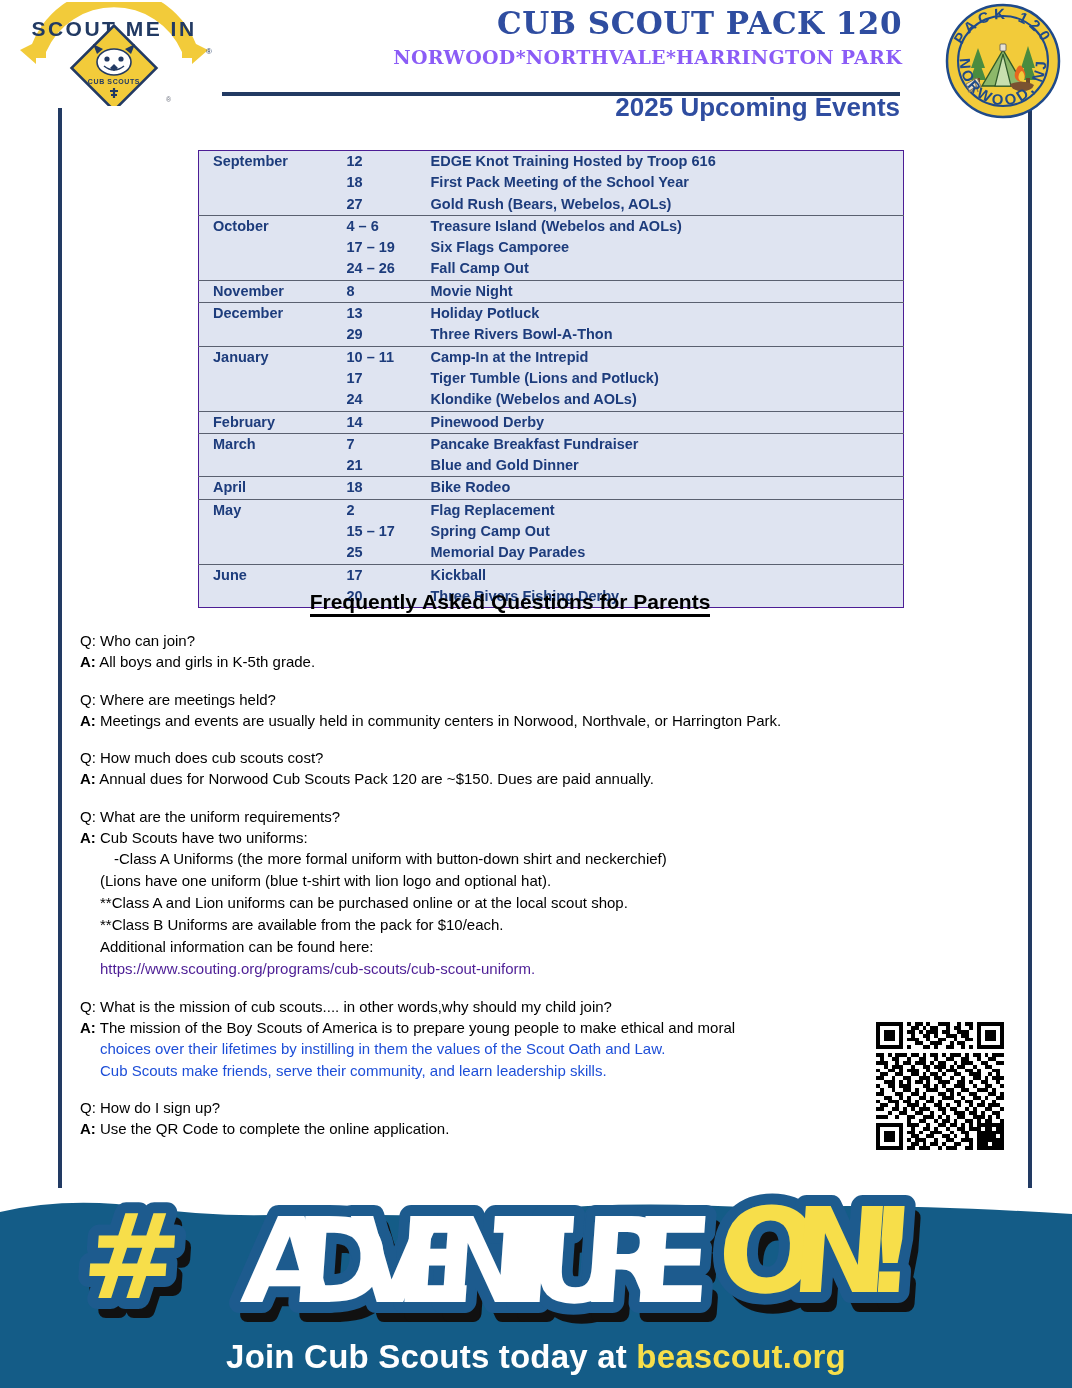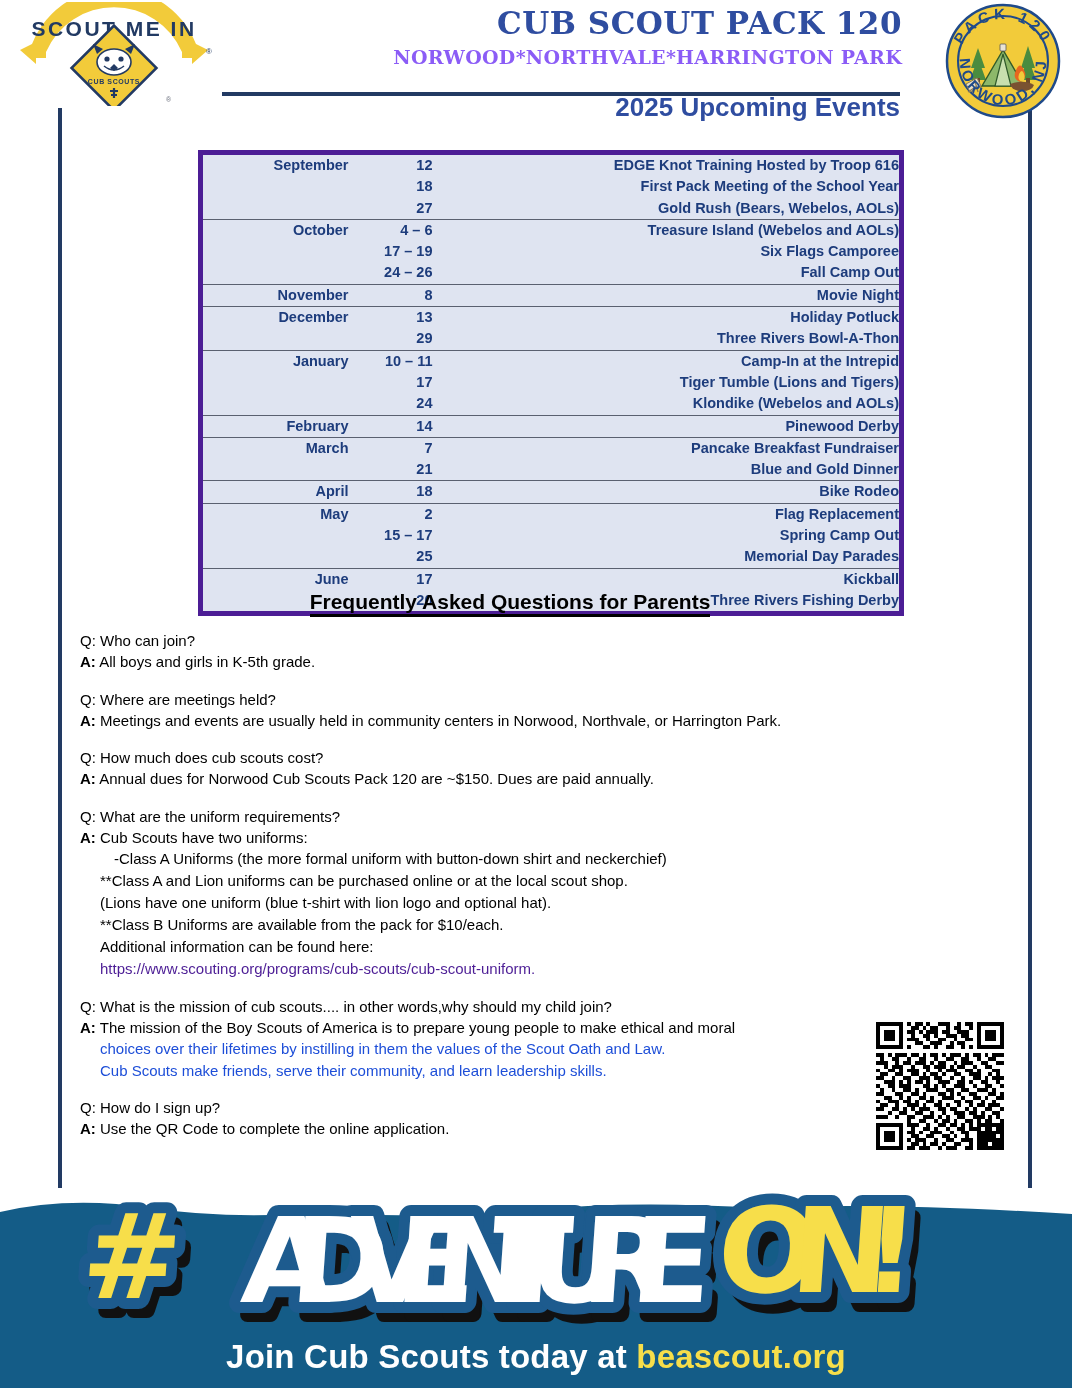--- a/index.html
+++ b/index.html
@@ -100,25 +100,24 @@
     left: 944px; top: 2px;
     width: 118px; height: 118px;
   }
 
   
   .events-table {
     position: absolute;
     left: 198px;
     top: 150px;
     width: 706px;
-    border: 5px solid #4c1d95;
+    border: 1px solid #4c1d95;
     border-collapse: collapse;
     background: #0c4a6e;
     font-size: 14.5px;
-    text-align: right;
   }
   .events-table td {
     background: #dfe4f1;
     color: #1d3c7c;
     font-weight: bold;
     padding: 1px 0 1px 0;
     line-height: 19.3px;
     vertical-align: top;
     border: 0;
   }
@@ -358,21 +357,21 @@
           <td class="col-event">Three Rivers Bowl-A-Thon</td>
         </tr>
         <tr class="month-start">
           <td class="col-month">January</td>
           <td class="col-date">10 – 11</td>
           <td class="col-event">Camp-In at the Intrepid</td>
         </tr>
         <tr>
           <td class="col-month"></td>
           <td class="col-date">17</td>
-          <td class="col-event">Tiger Tumble (Lions and Tigers)</td>
+          <td class="col-event">Tiger Tumble (Lions and Potluck)</td>
         </tr>
         <tr>
           <td class="col-month"></td>
           <td class="col-date">24</td>
           <td class="col-event">Klondike (Webelos and AOLs)</td>
         </tr>
         <tr class="month-start">
           <td class="col-month">February</td>
           <td class="col-date">14</td>
           <td class="col-event">Pinewood Derby</td>
@@ -434,22 +433,22 @@
         <div class="faq-a"><span class="lbl">A:</span> Meetings and events are usually held in community centers in Norwood, Northvale, or Harrington Park.</div>
       </div>
       <div class="faq-item">
         <div class="faq-q">Q: How much does cub scouts cost?</div>
         <div class="faq-a"><span class="lbl">A:</span> Annual dues for Norwood Cub Scouts Pack 120 are ~$150. Dues are paid annually.</div>
       </div>
       <div class="faq-item">
         <div class="faq-q">Q: What are the uniform requirements?</div>
         <div class="faq-a"><span class="lbl">A:</span> Cub Scouts have two uniforms:</div>
         <div class="faq-sub ind1">-Class A Uniforms (the more formal uniform with button-down shirt  and neckerchief)</div>
+        <div class="faq-sub ind2">(Lions have one uniform (blue t-shirt with lion logo and optional hat).</div>
         <div class="faq-sub ind2">**Class A and Lion uniforms can be purchased online or at the local scout shop.</div>
-        <div class="faq-sub ind2">(Lions have one uniform (blue t-shirt with lion logo and optional hat).</div>
         <div class="faq-sub ind2">**Class B Uniforms are available from the pack for $10/each.</div>
         <div class="faq-sub ind2">Additional information  can be found here:</div>
         <div class="faq-link">https://www.scouting.org/programs/cub-scouts/cub-scout-uniform.</div>
       </div>
       <div class="faq-item">
         <div class="faq-q">Q: What is the mission of cub scouts.... in other words,why should my child join?</div>
         <div class="faq-a"><span class="lbl">A:</span> The mission of the Boy Scouts of America is to prepare young people to make ethical and moral</div>
         <div class="faq-cont">choices over their lifetimes by instilling in them the values of the Scout Oath and Law.</div>
         <div class="faq-cont">Cub Scouts make friends, serve their community, and learn leadership skills.</div>
       </div>

